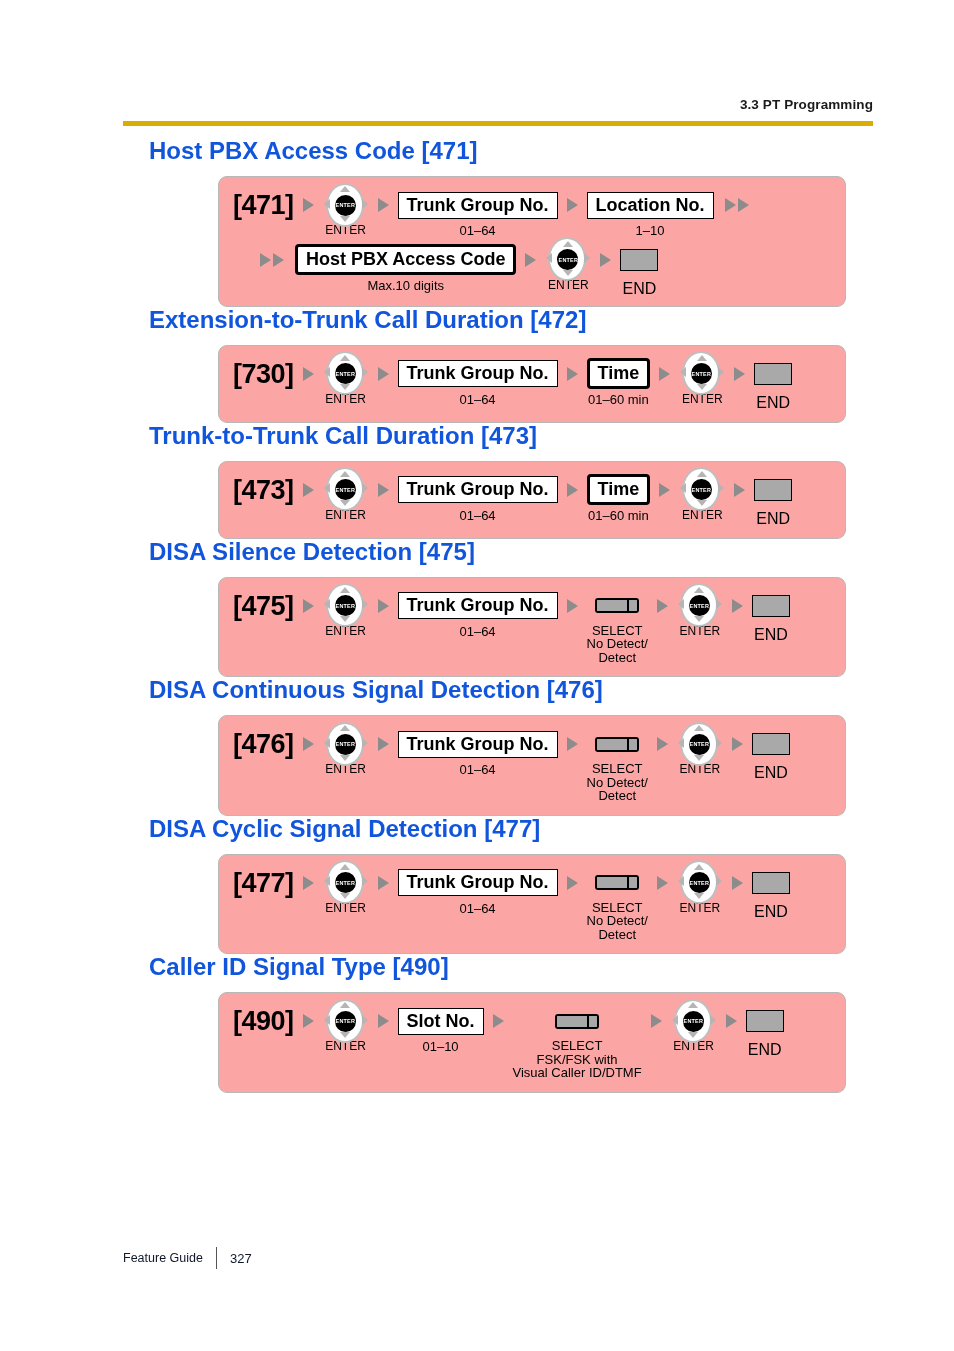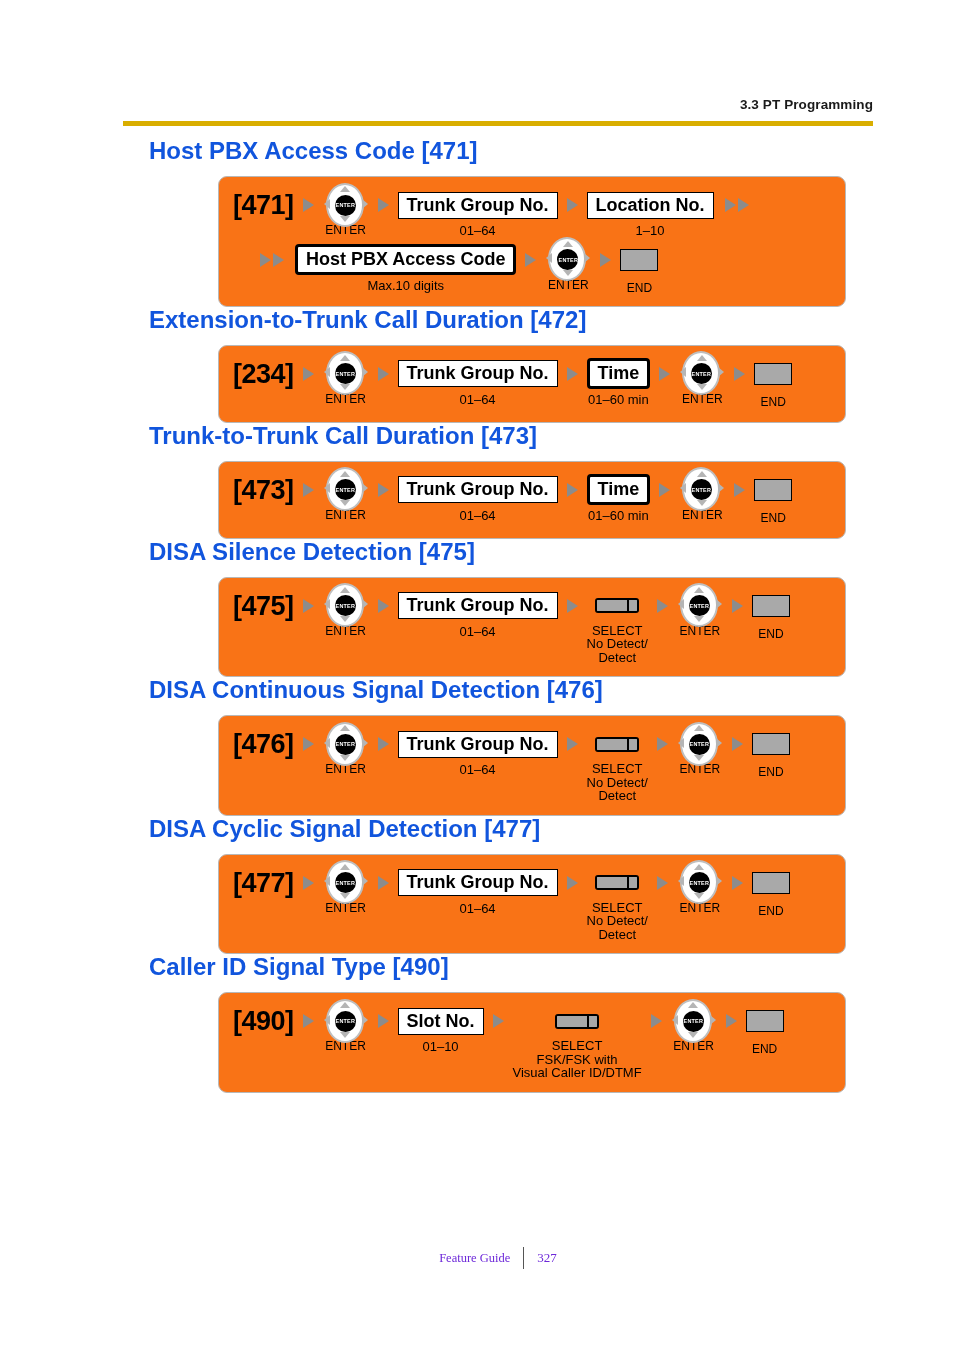--- a/index.html
+++ b/index.html
@@ -66,21 +66,21 @@
     line-height: 26px;
   }
 
   
   .flow-box {
     border: 1.2px solid #b8b8b8;
     border-radius: 9px;
     margin: 12px 0 0 95px;
     width: 628px;
     box-sizing: border-box;
-    background: #f97316;
+    background: #fca5a5;
     padding: 10px 0 12px 0;
   }
   .flow-box.two-row {
     padding-bottom: 10px;
   }
 
   .flow-row {
     display: flex;
     align-items: flex-start;
     padding-left: 14px;
@@ -255,38 +255,37 @@
 
   
   .end-key {
     width: 38px;
     height: 22px;
     border: 1.6px solid #000;
     background: #a9a9a9;
     box-sizing: border-box;
   }
   .end-label {
-    font-size: 12px;
+    font-size: 16px;
     line-height: 15px;
     text-align: right;
     margin-top: 3px;
   }
 
   
   .page-footer {
     position: absolute;
     left: 123px;
     top: 1247px;
     width: 750px;
     display: flex;
-    justify-content: center;
+    justify-content: flex-start;
     align-items: center;
     font-size: 12.5px;
-    color: #6d28d9;
-    font-family: Liberation Serif, serif;
+    color: #0f172a;
   }
   .footer-label { margin-right: 13px; }
   .footer-sep {
     width: 1px;
     height: 22px;
     background: #555;
     margin-right: 13px;
   }
   .footer-page { font-size: 13px; }
 </style>
@@ -409,21 +408,21 @@
             </div>
           </div>
         </div>
       </div>
       <div class="section">
         <h2 class="section-heading">Extension-to-Trunk Call Duration [472]</h2>
         <div class="flow-box">
           <div class="flow-row">
             <div class="cell">
               <div class="graphic-line">
-                <div class="prog-code">[234]</div>
+                <div class="prog-code">[730]</div>
               </div>
             </div>
             <div class="cell arrow-cell">
               <div class="graphic-line">
                 <span class="arrow"></span>
               </div>
             </div>
             <div class="cell">
               <div class="graphic-line">
                 <div class="nav-key">

